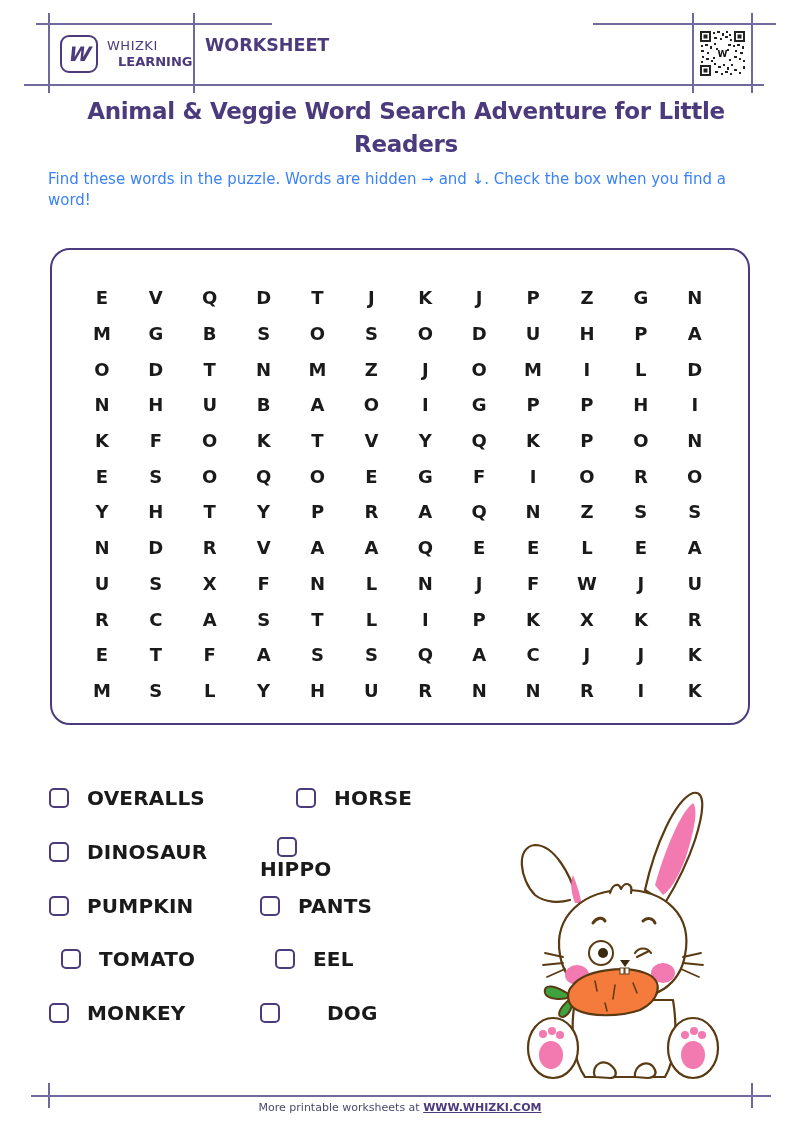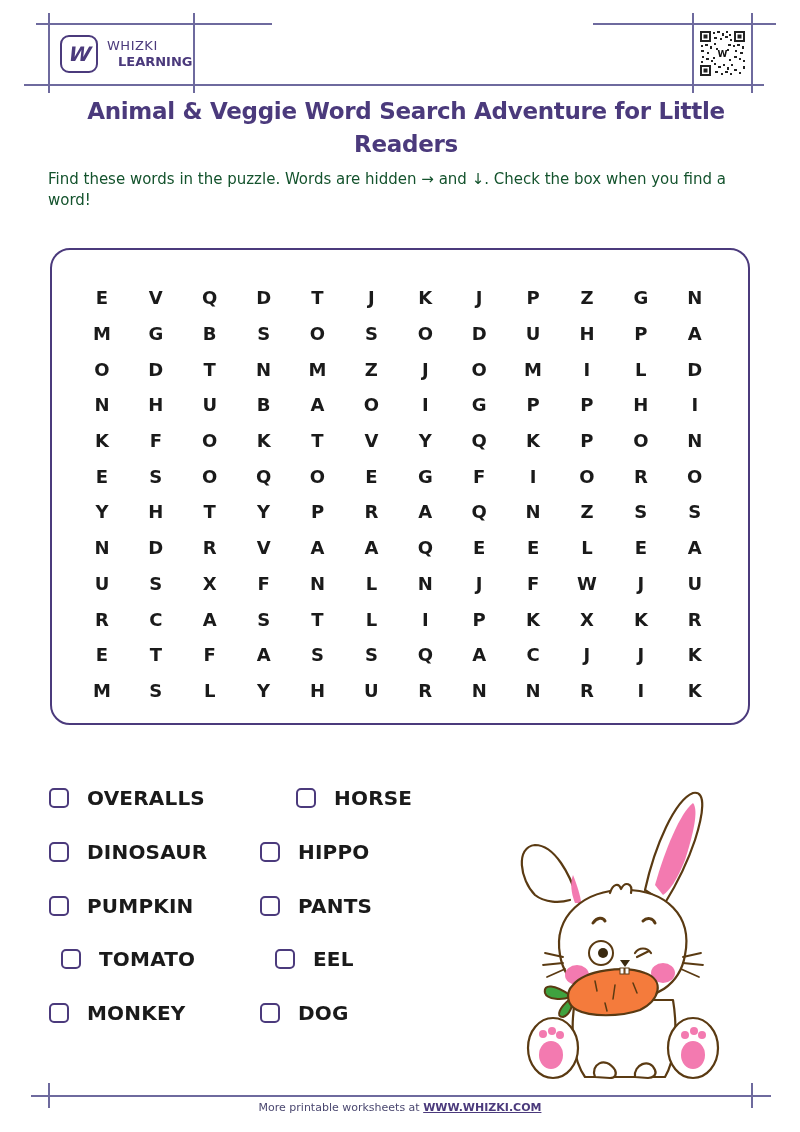--- a/index.html
+++ b/index.html
@@ -31,21 +31,21 @@
 
     
     .title {
       position: absolute; left: 56px; top: 95px; width: 700px;
       font-size: 23px; font-weight: bold; color: #4b3a7c; line-height: 33px;
       letter-spacing: -0.3px;
       text-align: center;
     }
     .subtitle {
       position: absolute; left: 48px; top: 169px; width: 700px;
-      font-size: 15px; color: #14532d; line-height: 21px; font-weight: normal;
+      font-size: 15px; color: #3b82f6; line-height: 21px; font-weight: normal;
     }
 
     
     .grid-box {
       position: absolute; left: 50px; top: 248px; width: 700px; height: 477px;
       border: 2.5px solid #4b3a7c; border-radius: 20px;
     }
     .grid {
       position: absolute; left: 75px; top: 280px; width: 650px;
       display: grid; grid-template-columns: repeat(12, 53.9px); grid-auto-rows: 35.7px;
@@ -86,20 +86,21 @@
 <div class="line v" style="left:751px;top:13px;height:80px;"></div>
 
 <div class="logo-box">
   <span class="logo-w">W</span>
 </div>
 <div class="brand">
   <div class="brand-top">WHIZKI</div>
   <div class="brand-bottom">LEARNING</div>
 </div>
 <div class="header-title">
+  <div class="ht-bottom">WORKSHEET</div>
 </div>
 
 <svg class="qr" viewBox="0 0 47 47">
   <rect width="47" height="47" fill="#fff"></rect>
   <g fill="#222">
     <rect x="1" y="1" width="11" height="11"></rect>
       <rect x="3" y="3" width="7" height="7" fill="#fff"></rect>
       <rect x="4.5" y="4.5" width="4" height="4"></rect>
     <rect x="35" y="1" width="11" height="11"></rect>
       <rect x="37" y="3" width="7" height="7" fill="#fff"></rect>
@@ -324,33 +325,33 @@
       <span class="word-label">TOMATO</span>
     </div>
     <div class="word-item" style="left: 0px; top: 215px;">
       <span class="checkbox"></span>
       <span class="word-label">MONKEY</span>
     </div>
     <div class="word-item" style="left: 211px; top: 0px; padding-left: 36px;">
       <span class="checkbox"></span>
       <span class="word-label">HORSE</span>
     </div>
-    <div class="word-item" style="left: 211px; top: 54px;">
+    <div class="word-item" style="left: 211px; top: 54px; flex-direction: column;">
       <span class="checkbox"></span>
       <span class="word-label">HIPPO</span>
     </div>
     <div class="word-item" style="left: 211px; top: 108px;">
       <span class="checkbox"></span>
       <span class="word-label">PANTS</span>
     </div>
     <div class="word-item" style="left: 226px; top: 161px;">
       <span class="checkbox"></span>
       <span class="word-label">EEL</span>
     </div>
-    <div class="word-item" style="left: 211px; top: 215px;">
+    <div class="word-item" style="left: 211px; top: 215px; gap: 29px;">
       <span class="checkbox"></span>
       <span class="word-label">DOG</span>
     </div>
   </div>
 
 <svg class="bunny" viewBox="0 0 210 300">
   <g stroke="#5a3a12" stroke-width="2.2" fill="#fff" stroke-linejoin="round" stroke-linecap="round">
 
     <path d="M130 105 C 140 60, 160 15, 178 8 C 192 5, 188 30, 180 55 C 170 85, 158 105, 150 118 Z"></path>
     <path d="M140 100 C 150 65, 165 28, 178 18 C 184 25, 178 50, 170 75 C 162 95, 155 105, 148 110 Z" fill="#f37ab0" stroke="none"></path>

